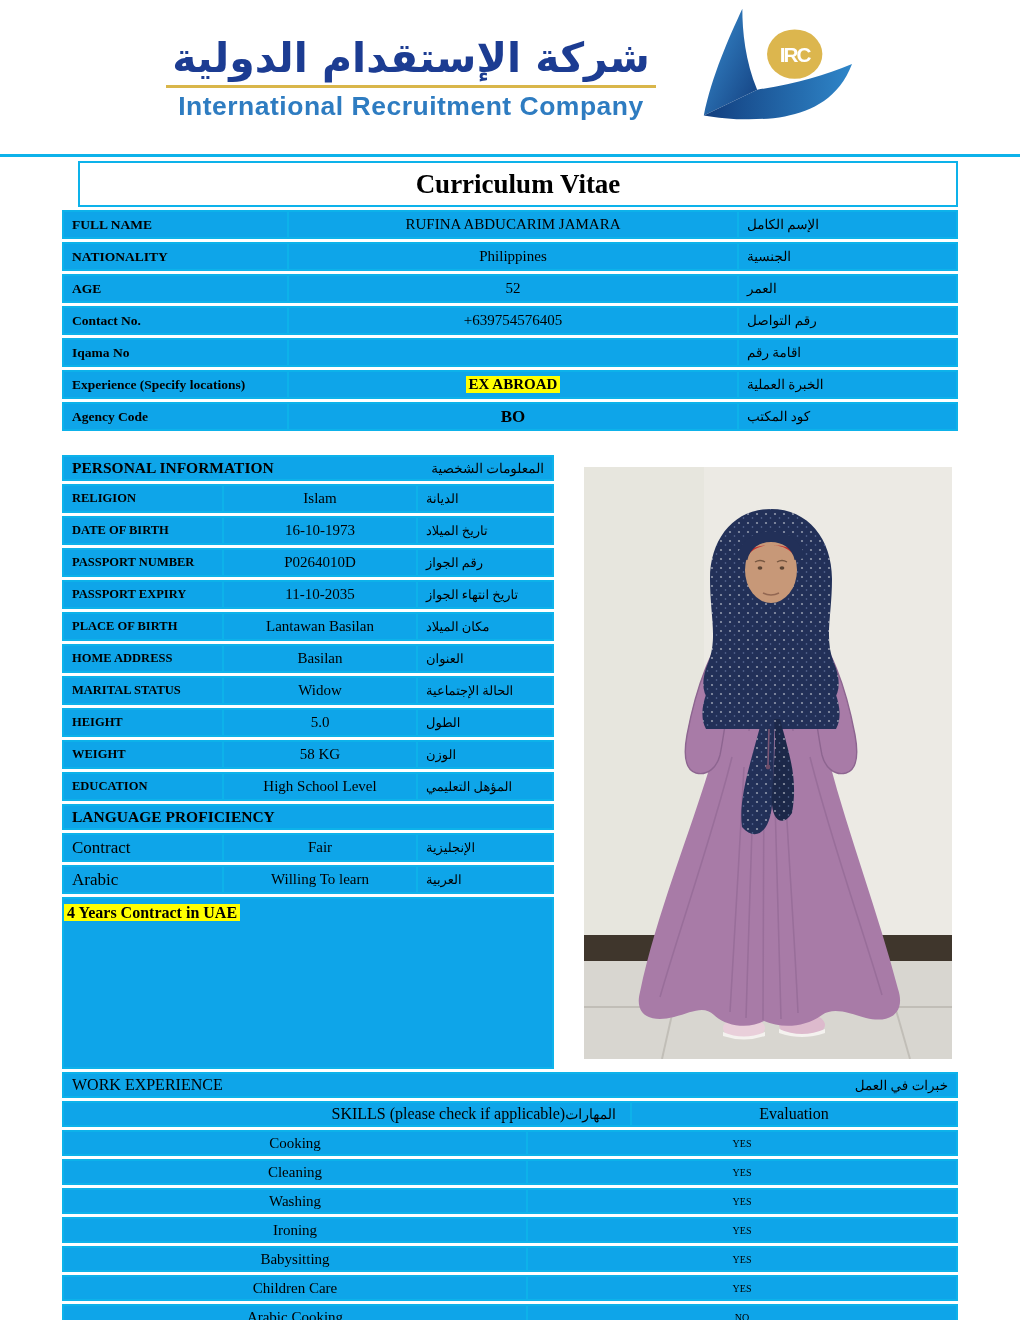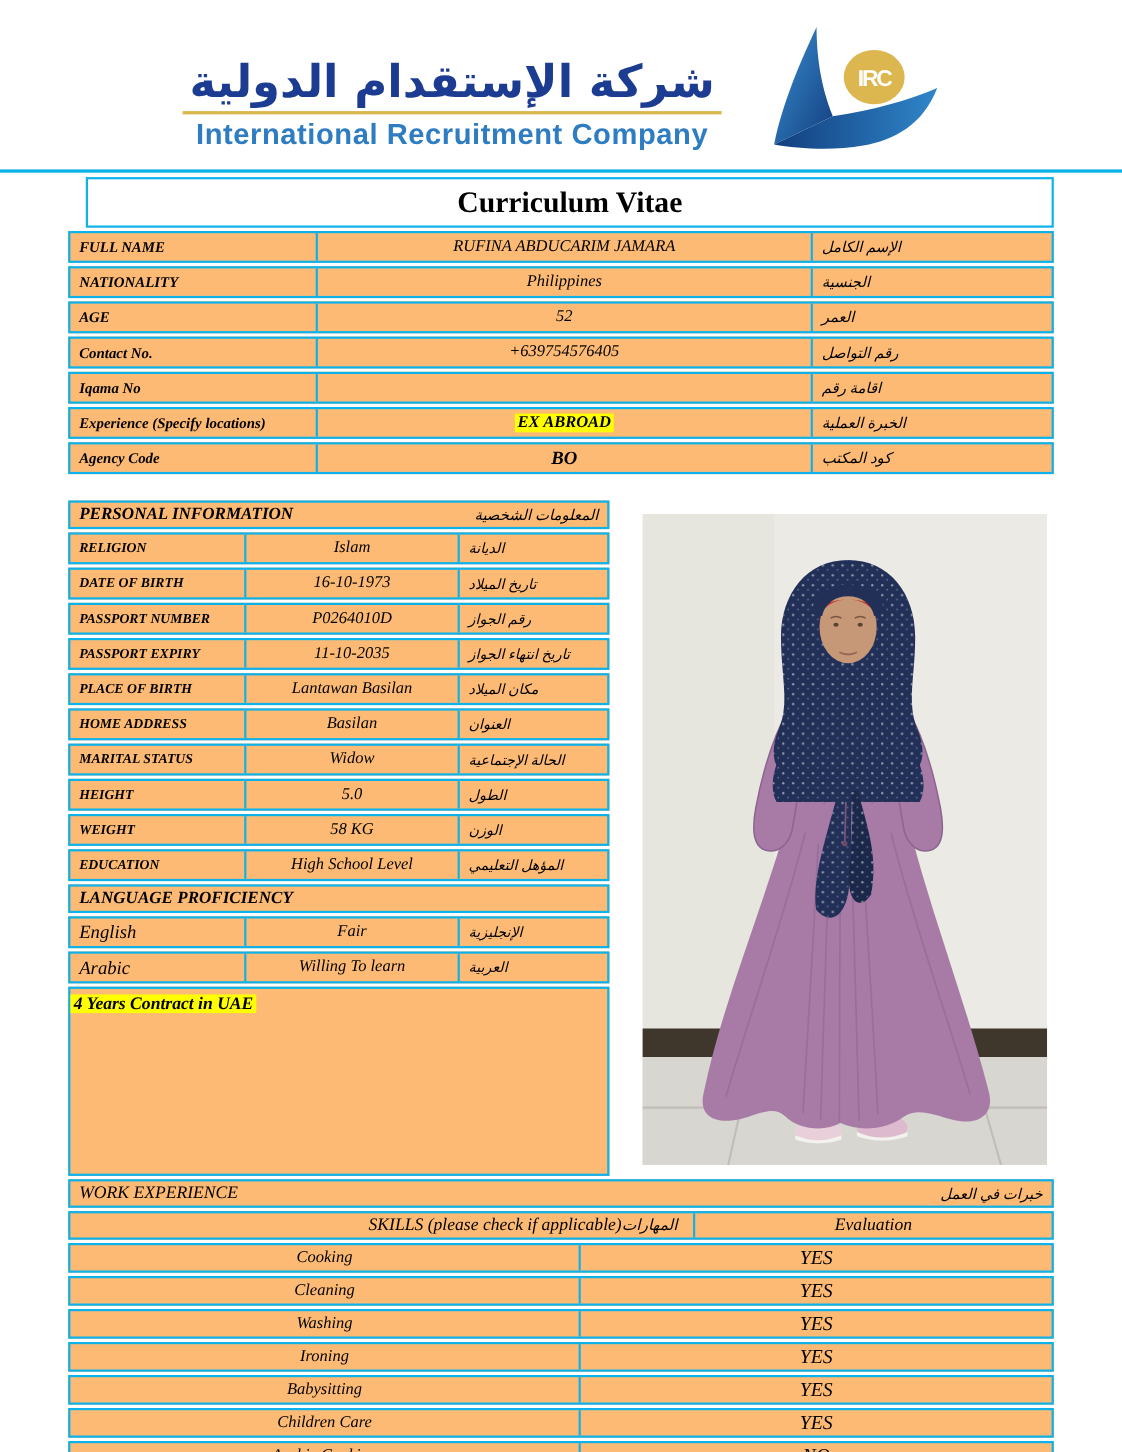--- a/index.html
+++ b/index.html
@@ -6,38 +6,38 @@
     --cyan:#0db2ea;
     --hl:#ffff00;
   }
   *{box-sizing:border-box;margin:0;padding:0;}
   html,body{width:1020px;background:#ffffff;}
   body{
     width:1020px;height:1320px;position:relative;overflow:hidden;
     font-family:"Liberation Serif", serif;color:#000;
   }
   
-  .header{display:flex;justify-content:center;align-items:center;padding-top:6px;height:154px;gap:30px;}
+  .header{display:flex;justify-content:center;align-items:flex-start;padding-top:6px;height:154px;gap:30px;}
   .brand{display:inline-block;text-align:center;margin-top:30px;}
   .brand-ar{
     font-family:"DejaVu Sans", sans-serif;font-weight:bold;font-size:41px;line-height:1.1;
     color:#1c3c92;direction:rtl;padding:0 6px 4px 6px;border-bottom:3px solid #d9b64a;
   }
   .brand-en{
     font-family:"Liberation Sans", sans-serif;font-weight:bold;font-size:26.5px;letter-spacing:.5px;
     color:#2e7cc1;margin-top:3px;white-space:nowrap;
   }
   .logo{width:168px;height:116px;flex:0 0 auto;}
   .header-rule{width:1020px;height:3px;background:var(--cyan);}
   
   .content{margin:0 62px;}
   .box{border:2px solid var(--cyan);margin-top:3px;background:#fff;}
   .title-box{height:46px;display:flex;align-items:center;justify-content:center;margin-top:4px;margin-left:16px;}
   .cv-title{font-weight:bold;font-size:27px;}
-  .row{display:flex;align-items:stretch;border:2px solid var(--cyan);margin-top:3px;background:#fdba74;font-style:italic;}
+  .row{display:flex;align-items:stretch;border:2px solid var(--cyan);margin-top:3px;background:#0ea5e9;}
   .cell{display:flex;align-items:center;min-height:25px;padding:2px 8px;}
   
   .s-label{width:223px;font-weight:bold;font-size:13.5px;}
   .s-value{flex:1;border-left:2px solid var(--cyan);border-right:2px solid var(--cyan);justify-content:center;text-align:center;font-size:15px;}
   .s-ar{width:217px;justify-content:flex-end;text-align:right;font-size:13.5px;direction:rtl;}
   .bold-val{font-weight:bold;font-size:17px;}
   .hl{background:var(--hl);padding:0 3px;font-weight:bold;}
   
   .mid{display:flex;align-items:flex-start;margin-top:24px;}
   .p-table{width:492px;flex:0 0 auto;}
@@ -51,21 +51,21 @@
   .note-box{height:172px;display:block;text-align:left;padding-top:5px;}
   .note-box .hl{font-size:16px;}
   .photo{width:368px;height:592px;margin-left:30px;margin-top:12px;flex:0 0 auto;}
   
   .we{margin-top:3px;}
   .we-head{min-height:24px;}
   .we-title{font-weight:normal;font-size:16px;}
   .sk-head-left{flex:1;justify-content:flex-end;text-align:center;font-size:16px;border-right:2px solid var(--cyan);}
   .sk-head-right{width:324px;justify-content:center;text-align:center;font-size:16px;}
   .sk-name{flex:1;justify-content:center;text-align:center;font-size:15px;border-right:2px solid var(--cyan);min-height:22px;}
-  .sk-eval{width:428px;justify-content:center;text-align:center;font-size:18px;min-height:22px;}
+  .sk-eval{width:428px;justify-content:center;text-align:center;font-size:10px;min-height:22px;}
   .we .row .cell{min-height:22px;padding:1px 8px;}
   .ar-inline{direction:rtl;font-size:14px;}
 </style>
 </head>
 <body>
 
 <div class="header">
   <div class="brand">
     <div class="brand-ar">شركة الإستقدام الدولية</div>
     <div class="brand-en">International Recruitment Company</div>
@@ -190,21 +190,21 @@
             <div class="cell p-label">EDUCATION</div>
             <div class="cell p-value">High School Level</div>
             <div class="cell p-ar">المؤهل التعليمي</div>
           </div>
         </div>
       <div class="row sec-head">
         <span class="sec-title">LANGUAGE PROFICIENCY</span>
       </div>
       <div id="language-rows">
           <div class="row">
-            <div class="cell lang-label">English</div>
+            <div class="cell lang-label">Contract</div>
             <div class="cell p-value">Fair</div>
             <div class="cell p-ar">الإنجليزية</div>
           </div>
           <div class="row">
             <div class="cell lang-label">Arabic</div>
             <div class="cell p-value">Willing To learn</div>
             <div class="cell p-ar">العربية</div>
           </div>
         </div>
       <div class="row note-box" style="display:block;">

